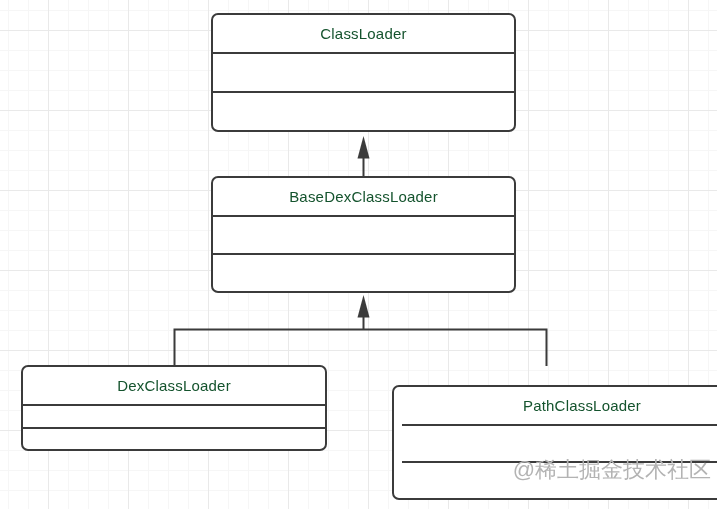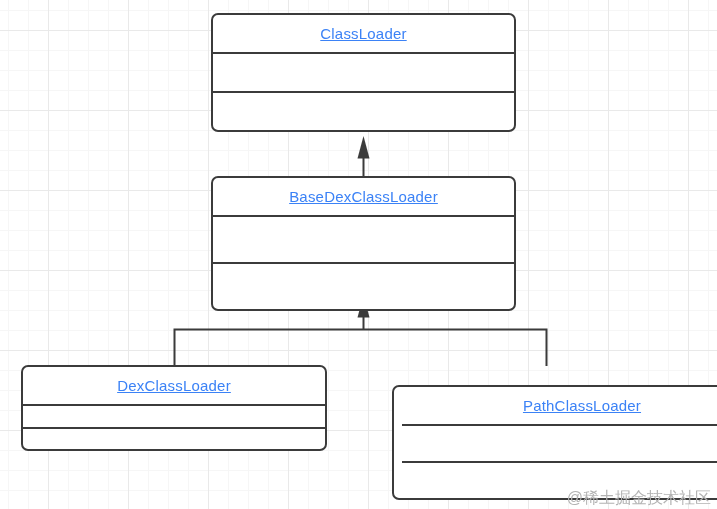--- a/index.html
+++ b/index.html
@@ -27,38 +27,37 @@
     display: flex;
     flex-direction: column;
     box-shadow: 0 0 0 0 transparent;
   }
   .node-title {
     flex: 0 0 37px;
     display: flex;
     align-items: center;
     justify-content: center;
     font-size: 15px;
-    color: #3b82f6;
+    color: #14532d;
     letter-spacing: 0.2px;
     border-bottom: 2px solid #3b3b3b;
-    text-decoration: underline;
   }
   .node-compartment { flex: 1 1 auto; }
   .node-compartment + .node-compartment { border-top: 2px solid #3b3b3b; }
   #edges {
     position: absolute;
     left: 0; top: 0;
     width: 717px; height: 509px;
     pointer-events: none;
   }
   #watermark {
     position: absolute;
-    top: 488px;
+    top: 455px;
     right: 6px;
-    font-size: 16px;
+    font-size: 22px;
     color: #b3b3b3;
     white-space: nowrap;
   }
 </style>
 </head>
 <body>
 
 <div id="canvas">
 
   <svg id="edges" viewBox="0 0 717 509" xmlns="http://www.w3.org/2000/svg">
@@ -74,21 +73,21 @@
       <polygon points="363.5,295 357.5,317.5 369.5,317.5" fill="#3b3b3b"></polygon>
     </g>
   </svg>
 
   <div class="node" style="left:211px; top:13px; width:305px; height:119px;">
     <div class="node-title">ClassLoader</div>
     <div class="node-compartment"></div>
     <div class="node-compartment"></div>
   </div>
 
-  <div class="node" style="left:211px; top:176px; width:305px; height:135px;">
+  <div class="node" style="left:211px; top:176px; width:305px; height:117px;">
     <div class="node-title">BaseDexClassLoader</div>
     <div class="node-compartment"></div>
     <div class="node-compartment"></div>
   </div>
 
   <div class="node" style="left:21px; top:365px; width:306px; height:86px;">
     <div class="node-title">DexClassLoader</div>
     <div class="node-compartment"></div>
     <div class="node-compartment"></div>
   </div>

